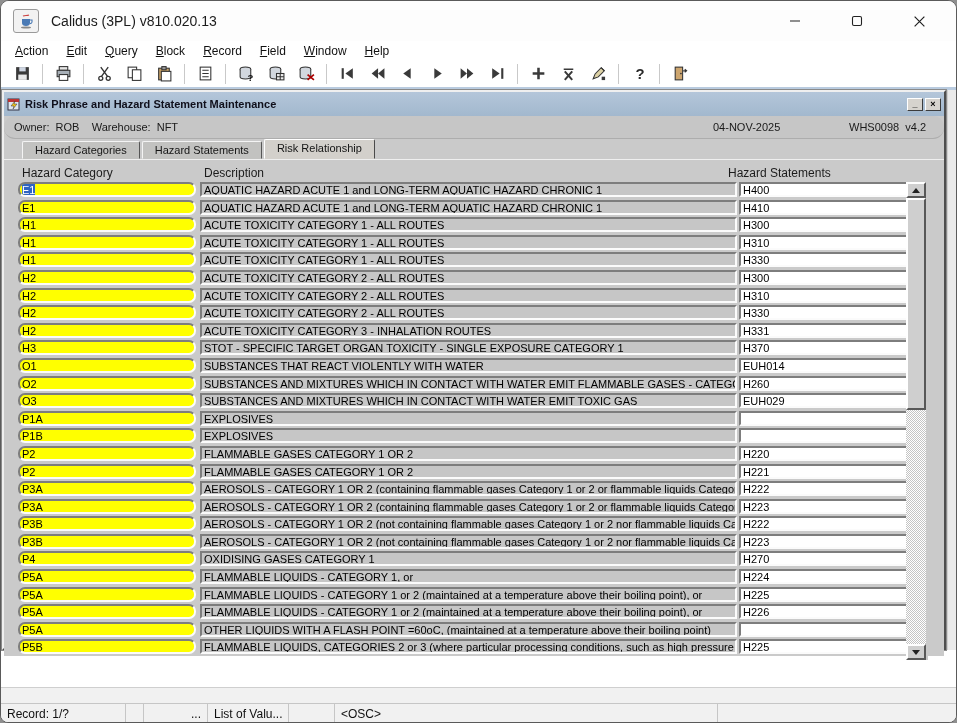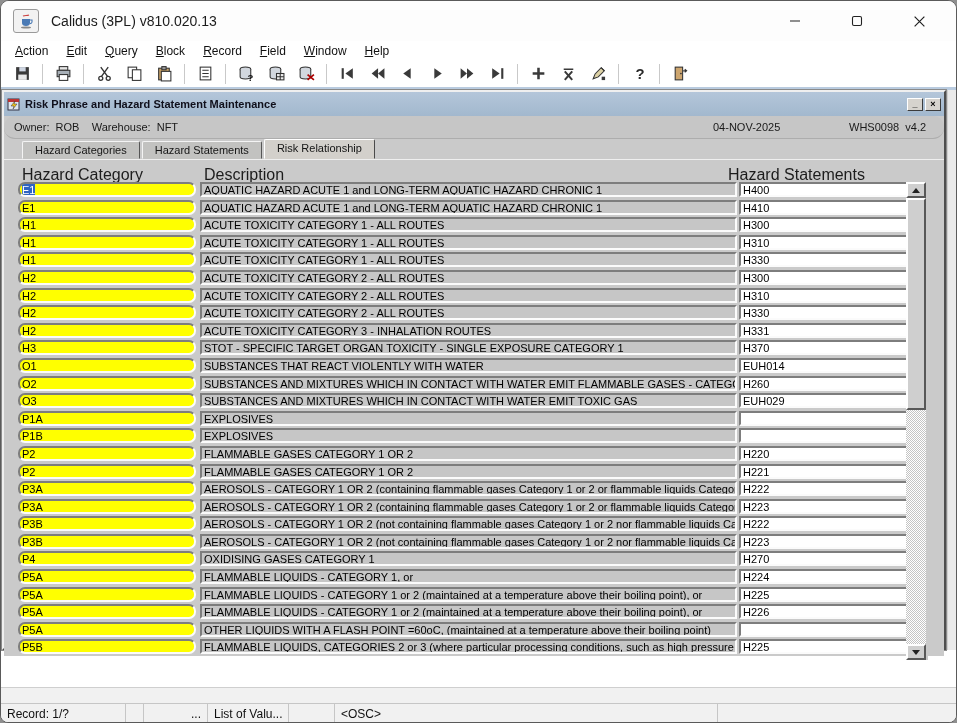--- a/index.html
+++ b/index.html
@@ -43,21 +43,21 @@
   .info-date { position:absolute; left:709px; }
   .info-prog { position:absolute; left:845px; }
   
   .tabbar { height:20px; display:flex; align-items:flex-end; padding-left:18px; background:#cacaca; }
   .tab { font-size:11px; color:#151515; padding:2px 12px 2px 12px; height:18px; background:#c2c2c0;
          border:1px solid; border-color:#f4f4f4 #565656 #c2c2c0 #f4f4f4; margin-right:2px;
          border-radius:2px 2px 0 0; }
   .tab.active { background:#d3d0cb; height:20px; font-weight:normal; border-color:#fff #4a4a4a #d3d0cb #fff; }
   
   .content { position:relative; height:497px; border-top:1px solid #efefef; background:#cacaca; }
-  .col-header { position:absolute; top:6px; font-size:16px; color:#1c1c1c; }
+  .col-header { position:absolute; top:6px; font-size:12px; color:#1c1c1c; }
   .rows { position:absolute; left:14px; top:22px; }
   .trow { display:flex; height:15px; margin-bottom:2.6px; }
   .field { height:15px; font-size:11px; line-height:12px; color:#000; padding:0 2px;
            white-space:nowrap; overflow:hidden; border:2px solid; border-color:#7d7d7d #fbfbfb #fbfbfb #7d7d7d; }
   .f-cat  { width:178px; background:#ffff00;border-radius:7px; }
   .f-desc { width:537px; background:#c6c6c6; margin-left:4px; }
   .f-stat { width:174px; background:#ffffff; margin-left:2px; }
   .sel { background:#2f64c1; color:#fff; }
   
   .vscroll { position:absolute; left:902px; top:22px; width:22px; height:478px; background:#cacaca; }

